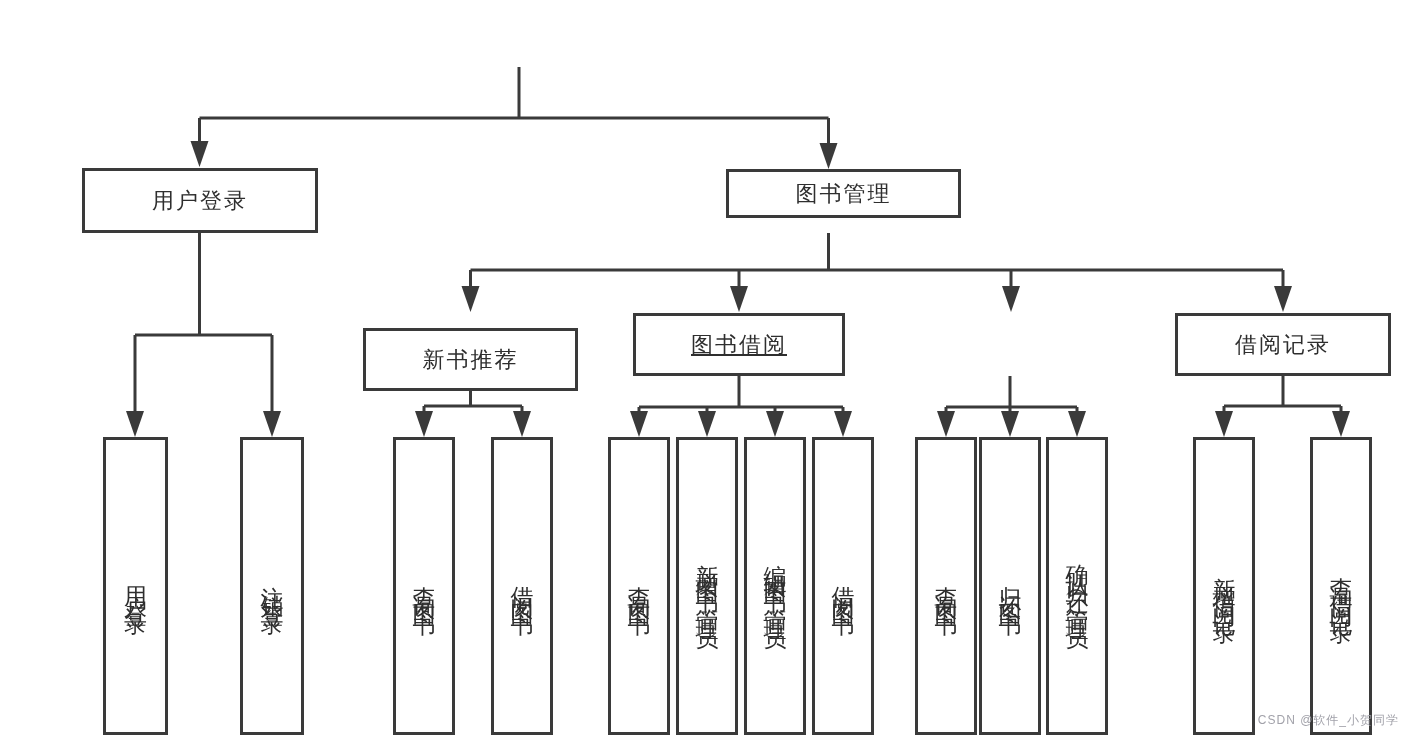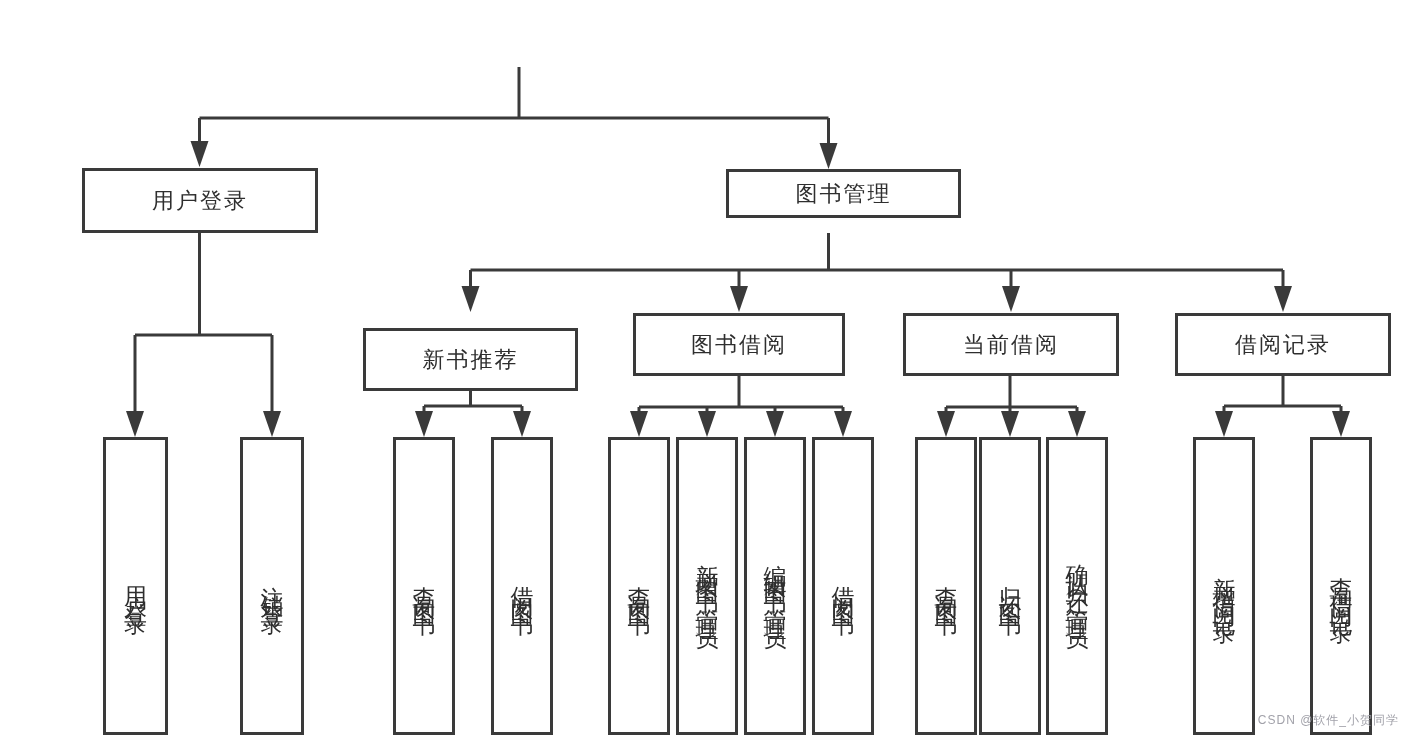--- a/index.html
+++ b/index.html
@@ -108,25 +108,22 @@
   <div class="node hbox" style="left:82px; top:168px; width:236px; height:65px;">
     <span>用户登录</span>
   </div>
   <div class="node hbox" style="left:711px; top:169px; width:235px; height:49px;margin-left:15px;">
     <span>图书管理</span>
   </div>
 
   <div class="node hbox" style="left:363px; top:313px; width:215px; height:63px;margin-top:15px;">
     <span>新书推荐</span>
   </div>
-  <div class="node hbox" style="left:633px; top:313px; width:212px; height:63px;">
+  <div class="node hbox" style="left:633px; top:313px; width:212px; height:63px;text-decoration:underline;">
     <span>图书借阅</span>
-  </div>
-  <div class="node hbox" style="left:903px; top:313px; width:216px; height:63px;">
-    <span>当前借阅</span>
   </div>
   <div class="node hbox" style="left:1175px; top:313px; width:216px; height:63px;">
     <span>借阅记录</span>
   </div>
 
   <div class="node vbox" style="left:103px; top:437px; width:65px; height:298px;">
     <span>用户登录</span>
   </div>
   <div class="node vbox" style="left:240px; top:437px; width:64px; height:298px;">
     <span>注销登录</span>

